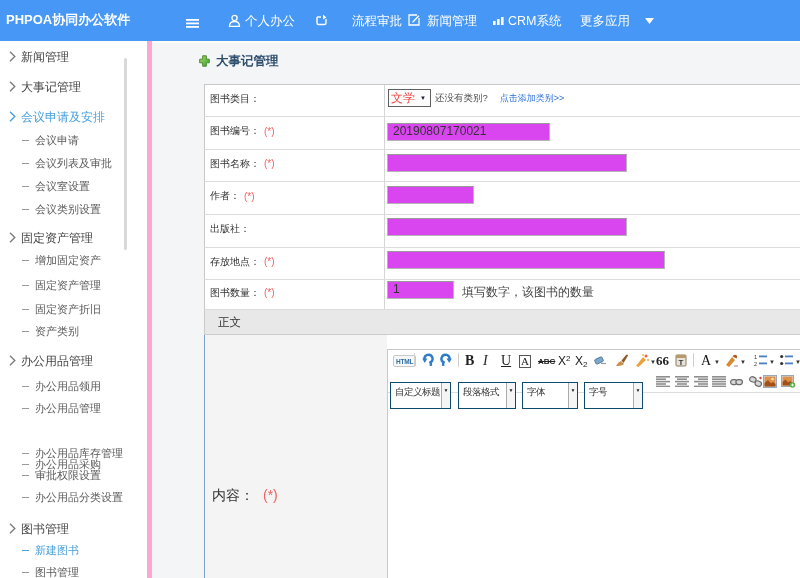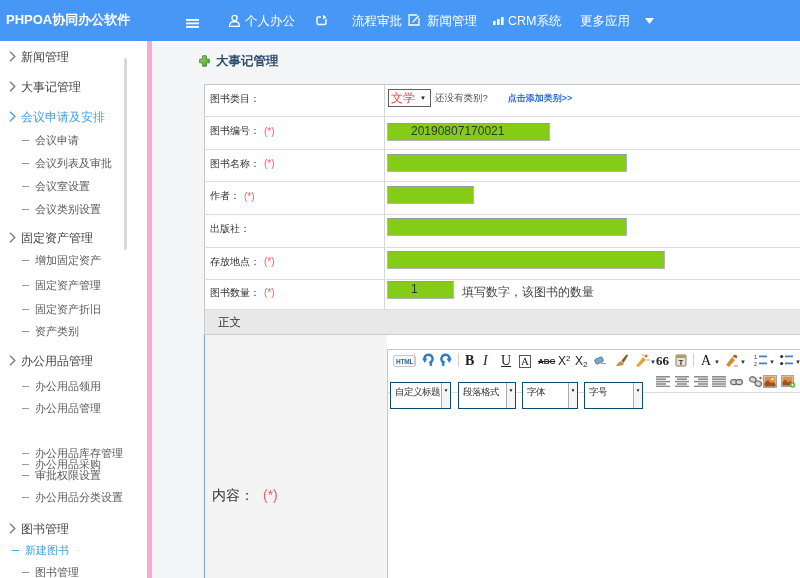--- a/index.html
+++ b/index.html
@@ -16,21 +16,21 @@
 .actv .ar { color:#4aa0dc; } .actv .dash { background:#4aa0dc; }
 #main { position:absolute; left:131px; top:41px; width:669px; height:537px; background:#f4f5f6; }
 #thumb { position:absolute; left:124px; top:58px; width:3px; height:192px; background:#d9d9d9; border-radius:2px; }
 #title { position:absolute; left:216px; top:53px; font-size:12.5px; font-weight:bold; color:#2e4e6e; }
 #plus { position:absolute; left:199px; top:55px; }
 #tbl { position:absolute; left:204px; top:84px; width:644px; background:#fff; border-top:1px solid #c9c9c9; }
 .row { display:flex; border-bottom:1px solid #dcdcdc; border-left:1px solid #c9c9c9; }
 .lb { width:180px; border-right:1px solid #d5d5d5; padding-left:5px; padding-bottom:4px; font-size:10px; color:#333; display:flex; align-items:center; flex-shrink:0; }
 .st { color:#f0605f; margin-left:4px; }
 .vl { flex:1; display:flex; align-items:center; padding-left:2px; font-size:10.5px; color:#444; }
-.inp { height:18px; padding-bottom:3px; align-self:flex-start; border:1px solid #b5b5b5; border-top-color:#9a9a9a; background:#84cc16; font-size:12px; color:#333; padding-left:23px; display:flex; align-items:center; }
+.inp { height:18px; padding-bottom:3px; align-self:flex-start; border:1px solid #b5b5b5; border-top-color:#9a9a9a; background:#d946ef; font-size:12px; color:#333; padding-left:5px; display:flex; align-items:center; }
 .bar { height:25px; background:#e8e8e8; border-bottom:1px solid #cccccc; border-left:1px solid #c9c9c9; line-height:24px; padding-left:13px; font-size:11.5px; color:#333; }
 #crow { display:flex; height:245px; border-left:1px solid #7e9fc7; }
 #crow .clb { width:182px; background:#f4f4f4; position:relative; flex-shrink:0; }
 #crow .clb > span { position:absolute; left:7px; top:152px; font-size:14px; color:#333; white-space:nowrap; }
 #edit { position:absolute; left:387px; top:349px; width:470px; height:230px; background:#fff; border:1px solid #c9c9c9; }
 .tb1 { position:relative; height:21px; }
 .tb2 { position:relative; height:22px; border-bottom:1px solid #ddd; }
 .ti { position:absolute; font-size:13px; color:#222; }
 .sep { position:absolute; top:3px; width:1px; height:14px; background:#d0d0d0; }
 .sel { position:absolute; top:11px; height:27px; border:1px solid #0c4a6e; background:#fff; font-size:9.5px; color:#333; display:flex; white-space:nowrap; overflow:hidden; }
@@ -102,21 +102,21 @@
         </svg>办公用品管理</div>
     <div class="mi sub" style="left:22px; top:338px;"><span class="dash"></span>办公用品领用</div>
     <div class="mi sub" style="left:22px; top:360px;"><span class="dash"></span>办公用品管理</div>
     <div class="mi sub" style="left:22px; top:382px;margin-top:34px;"><span class="dash"></span>办公用品采购</div>
     <div class="mi sub" style="left:22px; top:405px;"><span class="dash"></span>办公用品库存管理</div>
     <div class="mi sub" style="left:22px; top:427px;"><span class="dash"></span>审批权限设置</div>
     <div class="mi sub" style="left:22px; top:449px;"><span class="dash"></span>办公用品分类设置</div>
     <div class="mi" style="left:9px; top:480px;"><svg class="ar" width="7" height="11" viewBox="0 0 7 11" style="margin-right:5px; vertical-align:-1px;">
           <path d="M1 0.8 L5.8 5.5 L1 10.2" fill="none" stroke="currentColor" stroke-width="1.4"></path>
         </svg>图书管理</div>
-    <div class="mi sub actv" style="left:12px; top:502px;"><span class="dash"></span>新建图书</div>
+    <div class="mi sub actv" style="left:22px; top:502px;"><span class="dash"></span>新建图书</div>
     <div class="mi sub" style="left:22px; top:524px;"><span class="dash"></span>图书管理</div>
   </div>
   <div id="thumb"></div>
   <svg id="plus" width="11" height="12" viewBox="0 0 11 12">
       <defs>
         <linearGradient id="pg" x1="0" y1="0" x2="1" y2="1">
           <stop offset="0" stop-color="#b8d96a"></stop>
           <stop offset="0.5" stop-color="#6cc04a"></stop>
           <stop offset="1" stop-color="#3f9e3f"></stop>
         </linearGradient>
@@ -126,21 +126,21 @@
   <div id="title">大事记管理</div>
   <div id="tbl">
     <div class="row" style="height:32px;">
       <div class="lb">图书类目：</div>
       <div class="vl">
           <span style="display:inline-flex; align-items:center; width:43px; height:18px; border:1px solid #5f5f5f; background:#fbfbfb; margin-left:1px; align-self:flex-start; margin-top:4px;">
             <span style="color:#ef4444; font-size:12px; margin-left:2px;">文学</span>
             <span style="font-size:6px; color:#1a1a3a; margin-left:5px;">▼</span>
           </span>
           <span style="margin-left:4px; color:#4a4a4a; font-size:9.5px; margin-bottom:5px;">还没有类别?</span>
-          <span style="margin-left:20px; color:#2a6fd6; font-size:9px; margin-bottom:5px;font-weight:bold;">点击添加类别&gt;&gt;</span>
+          <span style="margin-left:12px; color:#2a6fd6; font-size:9px; margin-bottom:5px;">点击添加类别&gt;&gt;</span>
         </div>
     </div>
     <div class="row" style="height:33px;">
       <div class="lb">图书编号：<span class="st">(*)</span></div>
       <div class="vl">
           <span class="inp" style="width:163px; margin-top:6px;">20190807170021</span>
         </div>
     </div>
     <div class="row" style="height:32px;">
       <div class="lb">图书名称：<span class="st">(*)</span></div>

